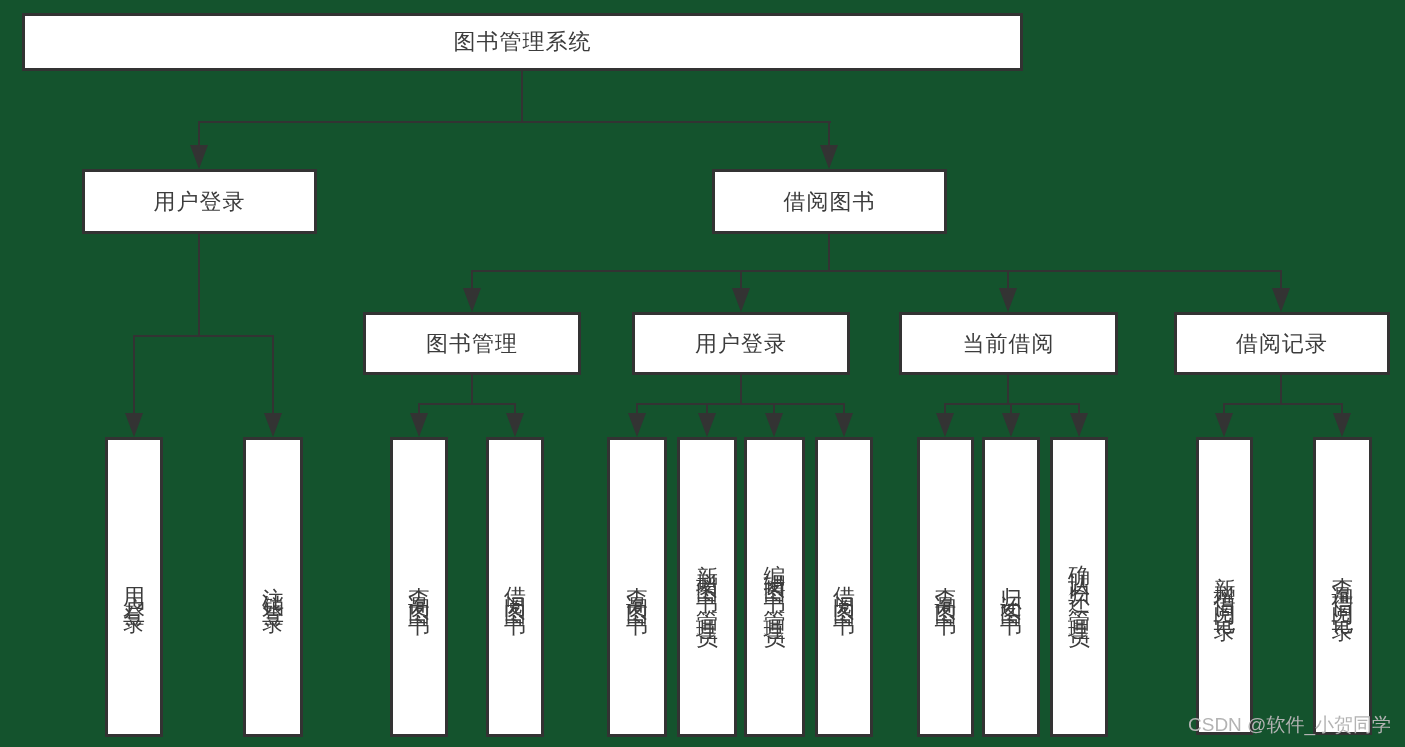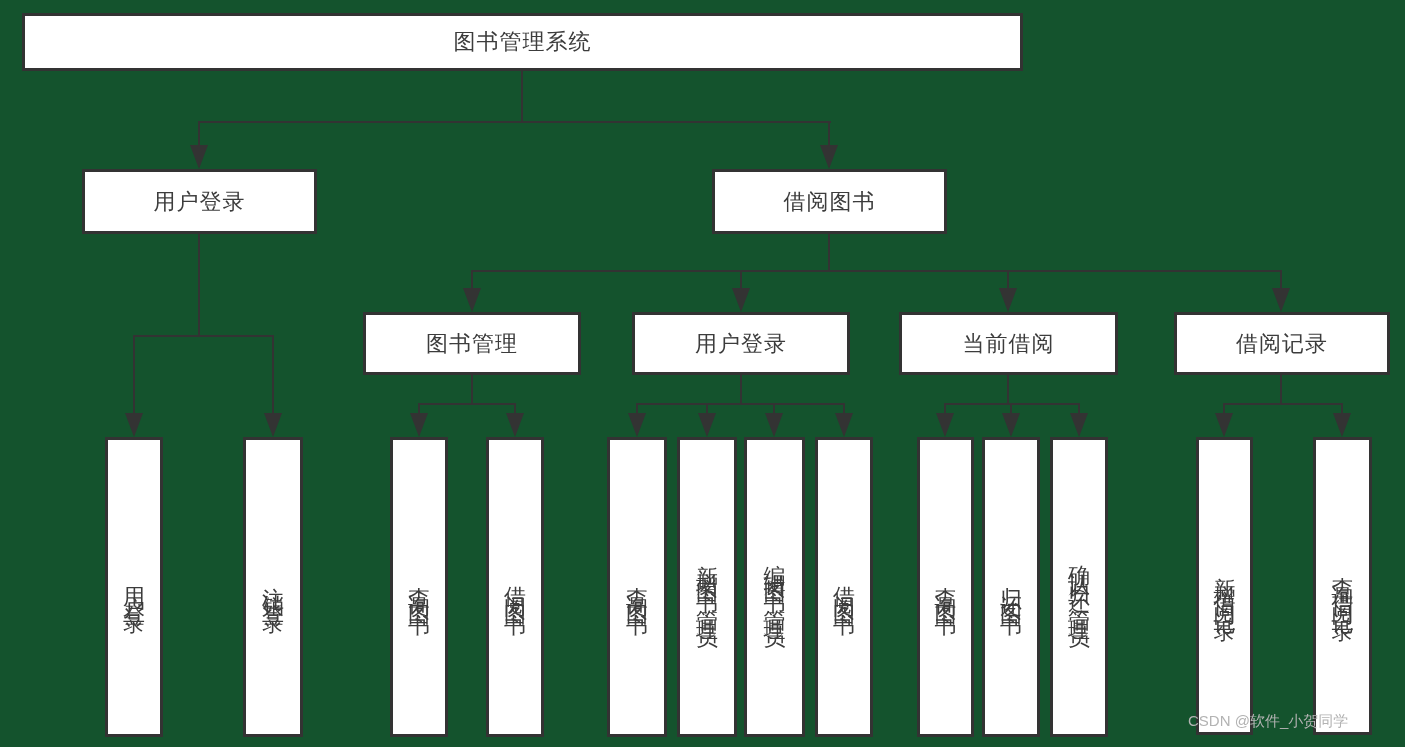--- a/index.html
+++ b/index.html
@@ -49,21 +49,21 @@
     height: 0;
     border-left: 9px solid transparent;
     border-right: 9px solid transparent;
     border-top: 24px solid #333333;
     z-index: 1;
   }
   .watermark {
     position: absolute;
     left: 1188px;
     top: 712px;
-    font-size: 15px;
+    font-size: 19px;
     color: #b3b3b3;
     z-index: 6;
     white-space: nowrap;
   }
 </style>
 </head>
 <body>
 
 <div class="canvas">
 

